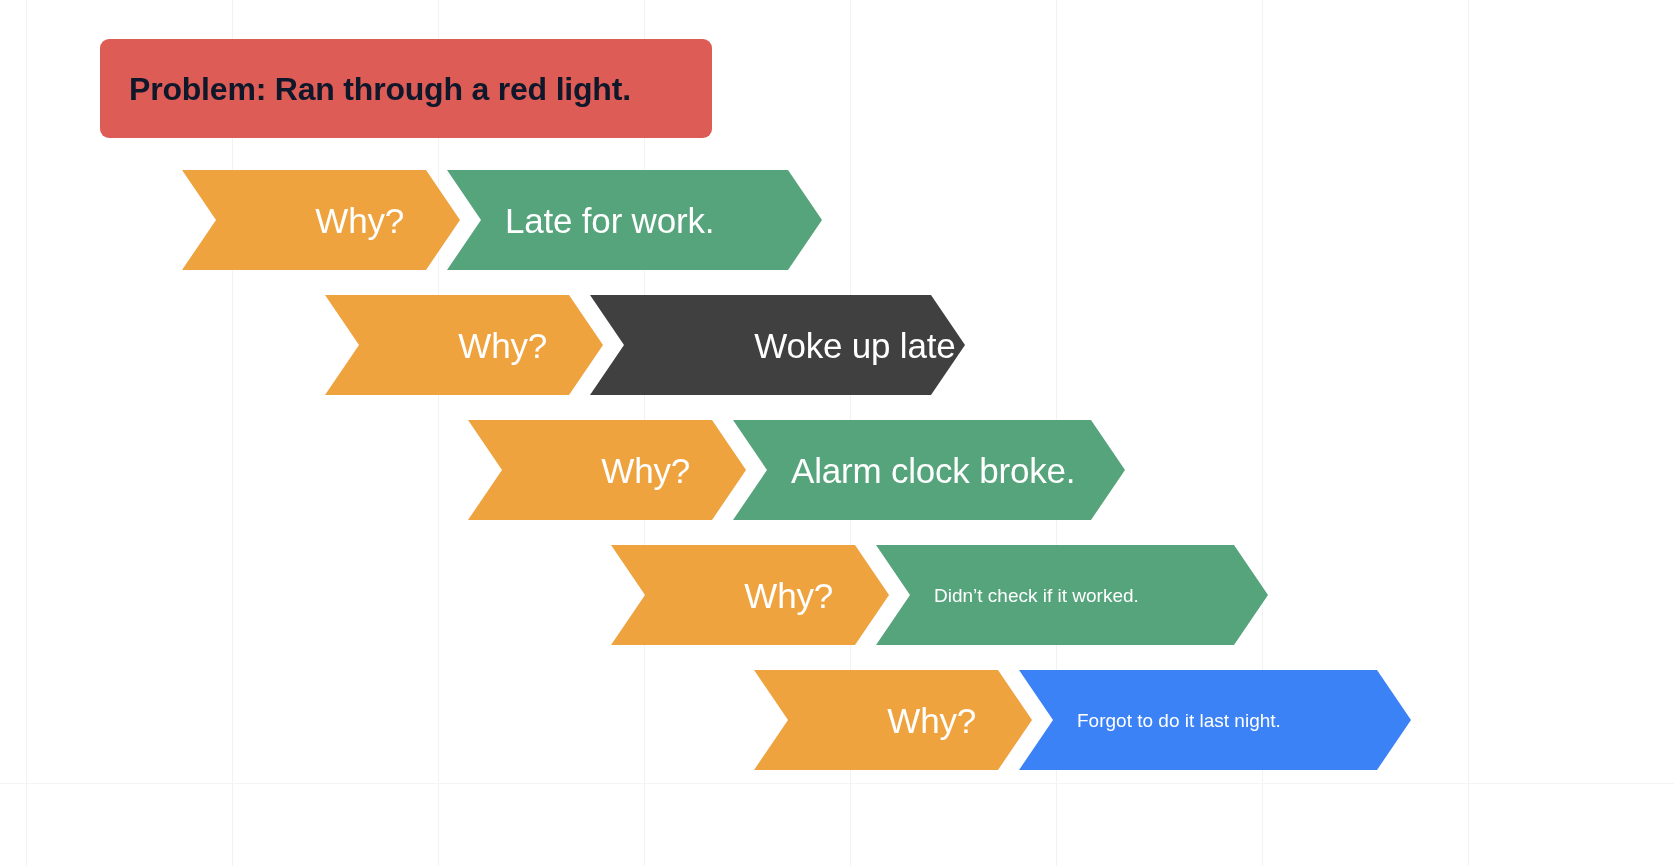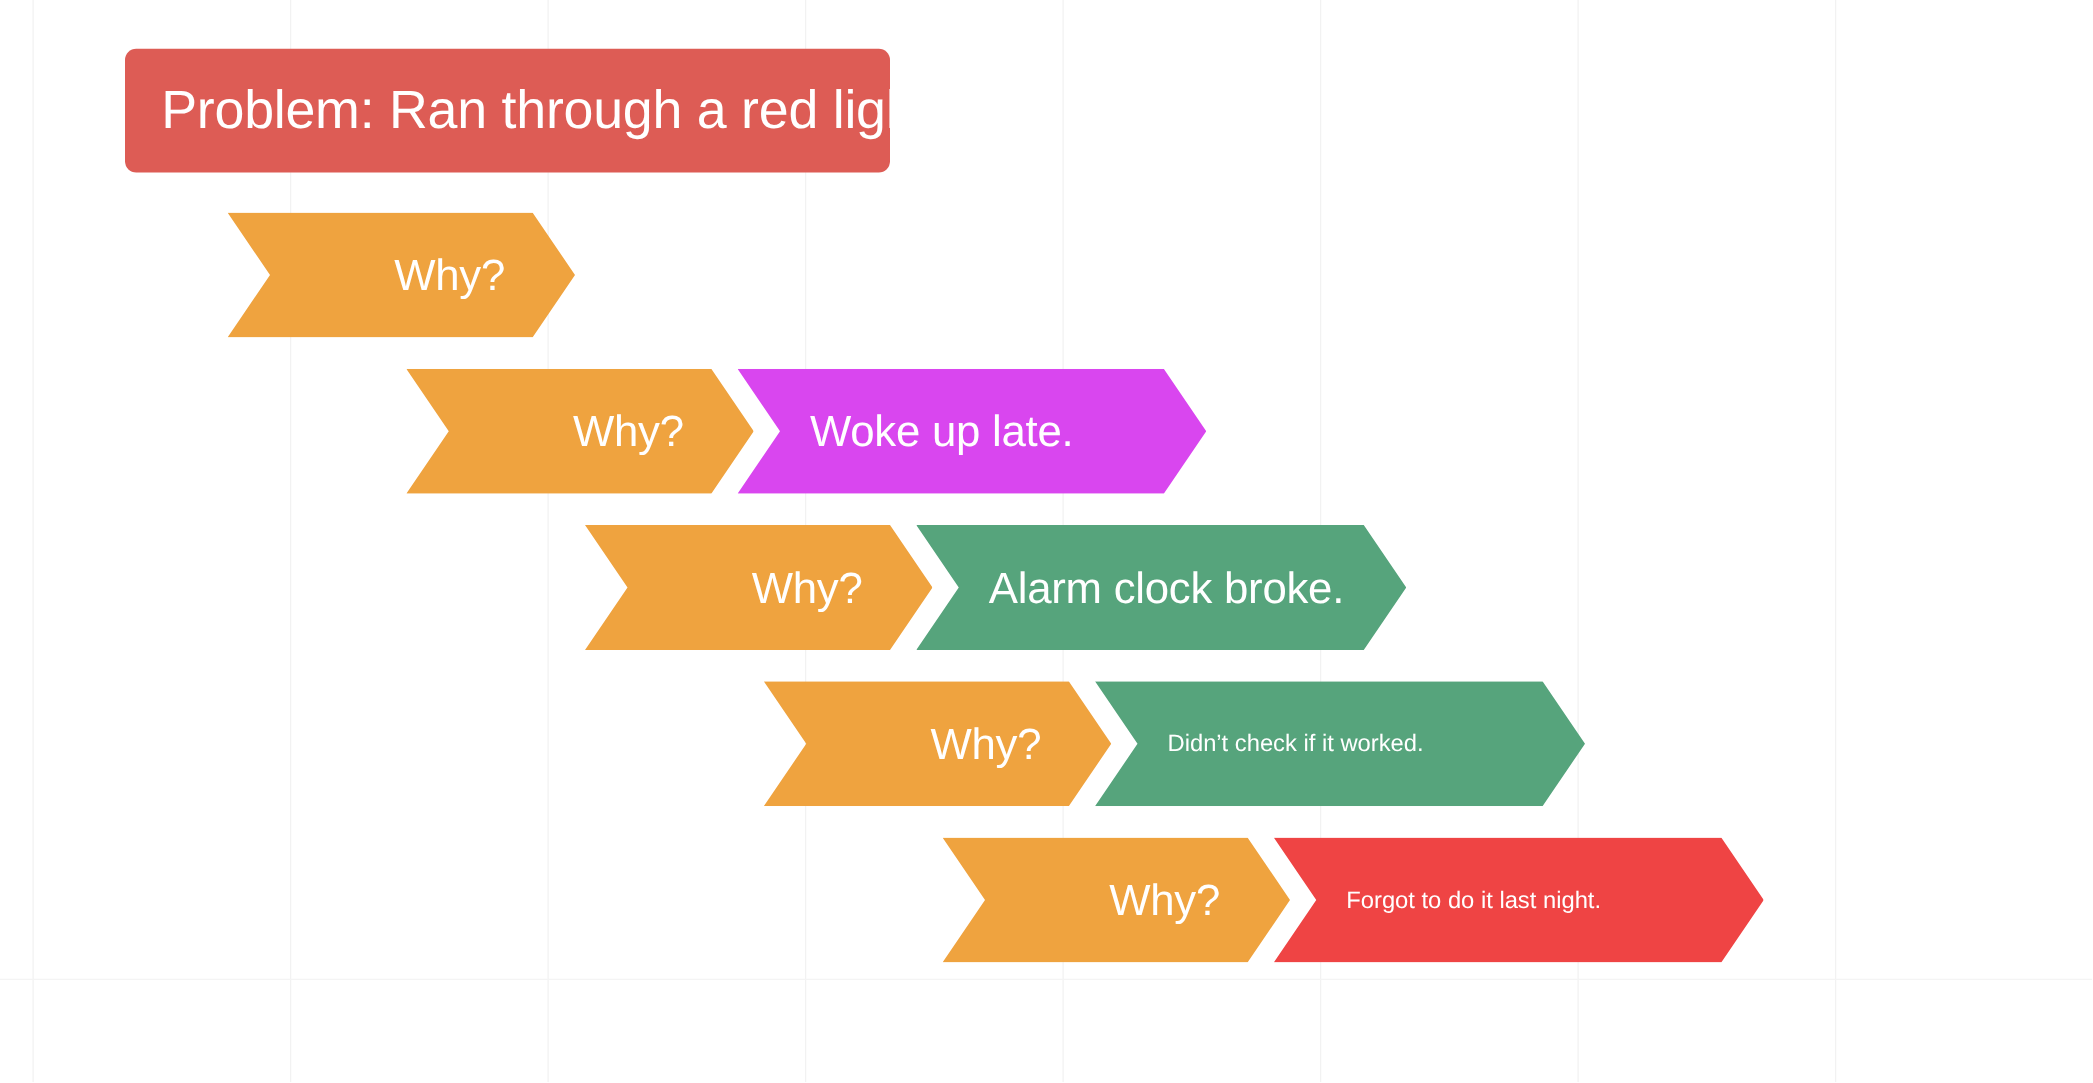--- a/index.html
+++ b/index.html
@@ -45,23 +45,23 @@
     width: 612px;
     height: 99px;
     background: #dd5c55;
     border-radius: 9px;
     box-sizing: border-box;
     display: flex;
     align-items: center;
     padding-left: 29px;
   }
   .problem-text {
-    color: #ffffff;
-    font-size: 43px;
-    font-weight: 400;
+    color: #0f172a;
+    font-size: 32px;
+    font-weight: 700;
     letter-spacing: -0.2px;
     line-height: 1;
     white-space: nowrap;
   }
 
   
   .why-row {
     position: absolute;
     height: 100px;
   }
@@ -121,27 +121,30 @@
   <div class="guide-h" style="top:783px"></div>
 
   <div class="problem-box" style="background: rgb(221, 92, 85);">
     <span class="problem-text">Problem: Ran through a red light.</span>
   </div>
 
   <div class="why-row" style="left: 0px; top: 170px; width: 100%;">
     <div class="chevron chevron-why" style="left: 182px; width: 278px; background: rgb(239, 163, 63);">
       <span class="chev-label why-label">Why?</span>
     </div>
+    <div class="chevron chevron-answer" style="left: 447px; width: 375px; background: rgb(86, 164, 124);">
+      <span class="chev-label answer-label">Late for work.</span>
+    </div>
   </div>
 
   <div class="why-row" style="left: 0px; top: 295px; width: 100%;">
     <div class="chevron chevron-why" style="left: 325px; width: 278px; background: rgb(239, 163, 63);">
       <span class="chev-label why-label">Why?</span>
     </div>
-    <div class="chevron chevron-answer" style="left: 590px; width: 375px; background: #d946ef;">
+    <div class="chevron chevron-answer" style="left: 590px; width: 375px; background: #404040; justify-content: flex-end;">
       <span class="chev-label answer-label">Woke up late.</span>
     </div>
   </div>
 
   <div class="why-row" style="left: 0px; top: 420px; width: 100%;">
     <div class="chevron chevron-why" style="left: 468px; width: 278px; background: rgb(239, 163, 63);">
       <span class="chev-label why-label">Why?</span>
     </div>
     <div class="chevron chevron-answer" style="left: 733px; width: 392px; background: rgb(86, 164, 124);">
       <span class="chev-label answer-label">Alarm clock broke.</span>
@@ -154,18 +157,18 @@
     </div>
     <div class="chevron chevron-answer" style="left: 876px; width: 392px; background: rgb(86, 164, 124);">
       <span class="chev-label answer-label sm">Didn’t check if it worked.</span>
     </div>
   </div>
 
   <div class="why-row" style="left: 0px; top: 670px; width: 100%;">
     <div class="chevron chevron-why" style="left: 754px; width: 278px; background: rgb(239, 163, 63);">
       <span class="chev-label why-label">Why?</span>
     </div>
-    <div class="chevron chevron-answer" style="left: 1019px; width: 392px; background: #ef4444;">
+    <div class="chevron chevron-answer" style="left: 1019px; width: 392px; background: #3b82f6;">
       <span class="chev-label answer-label sm">Forgot to do it last night.</span>
     </div>
   </div>
 
 </div>
 
 </body></html>

